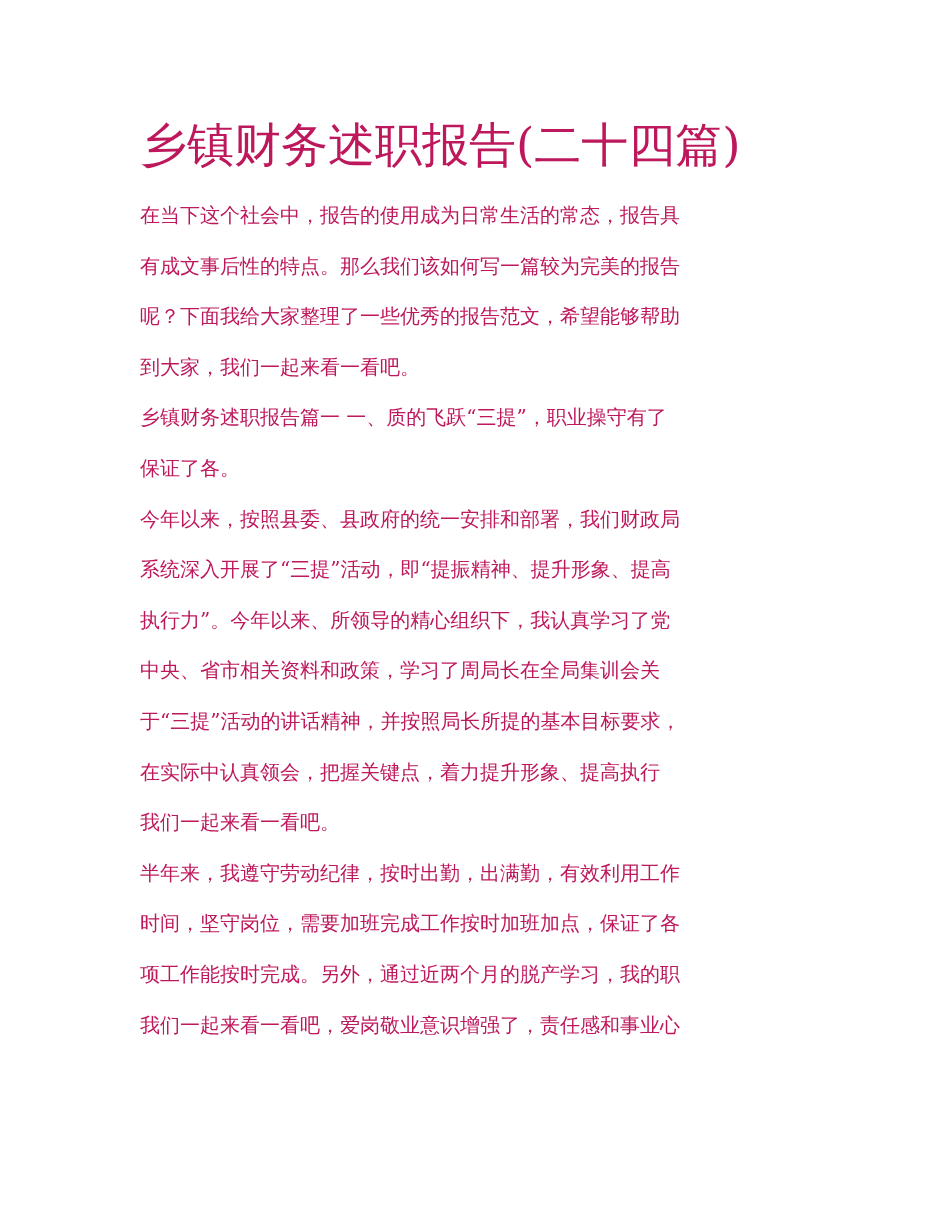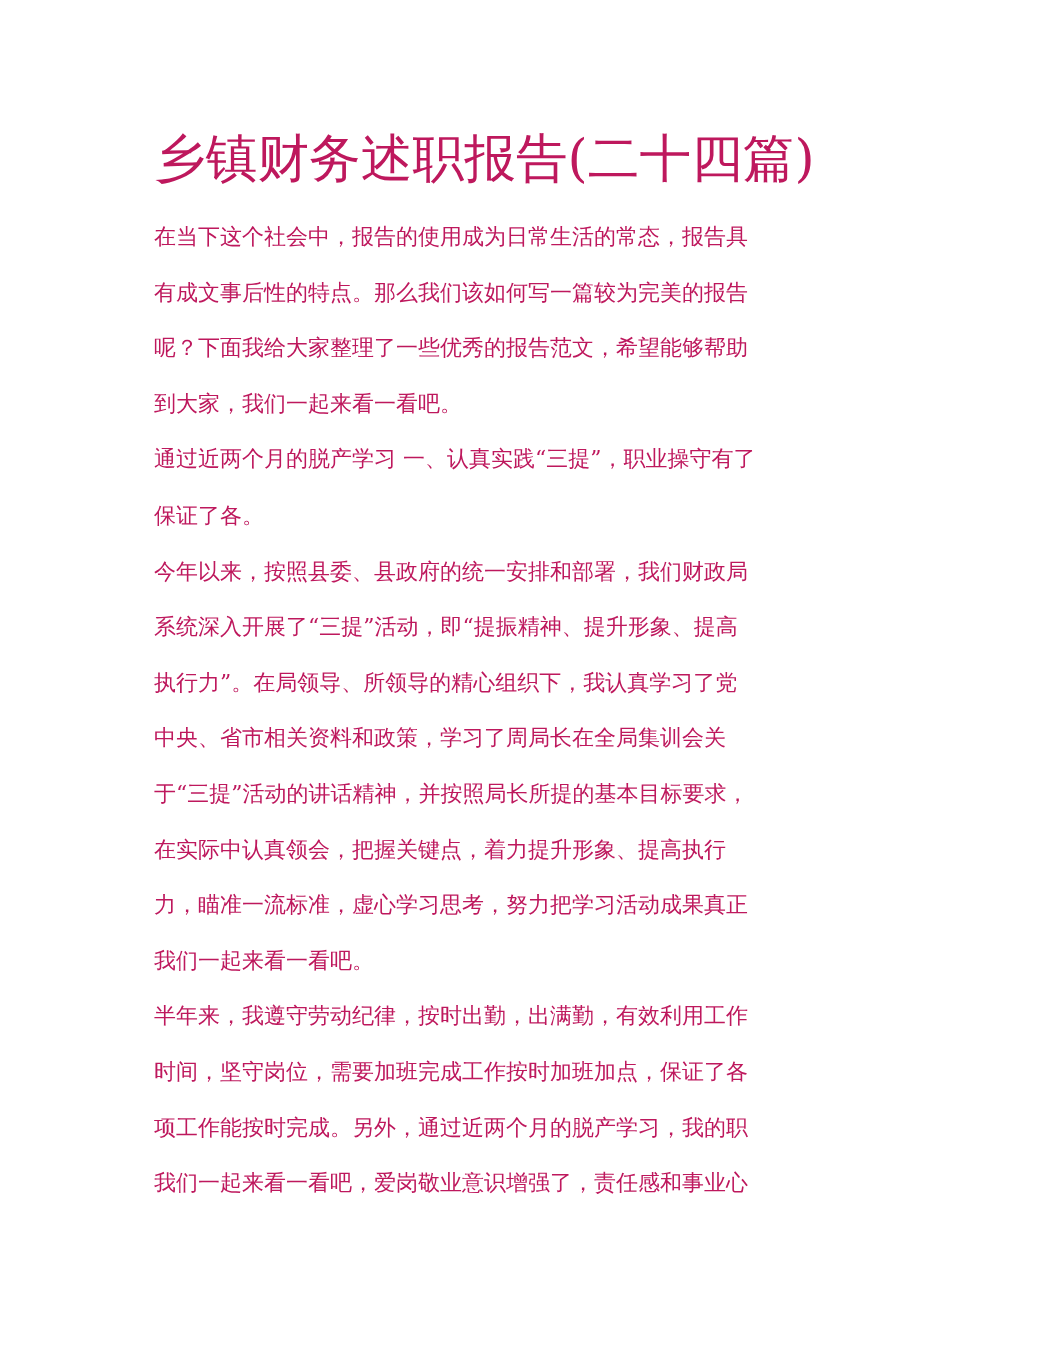--- a/index.html
+++ b/index.html
@@ -20,28 +20,27 @@
 </head>
 <body>
 
 <div class="page">
   <h1 class="title">乡镇财务述职报告(二十四篇)</h1>
   <div>
     <p class="line">在当下这个社会中，报告的使用成为日常生活的常态，报告具</p>
     <p class="line">有成文事后性的特点。那么我们该如何写一篇较为完美的报告</p>
     <p class="line">呢？下面我给大家整理了一些优秀的报告范文，希望能够帮助</p>
     <p class="line">到大家，我们一起来看一看吧。</p>
-    <p class="line">通过近两个月的脱产学习 一、认真实践“三提”，职业操守有了</p>
+    <p class="line">乡镇财务述职报告篇一 一、质的飞跃“三提”，职业操守有了</p>
     <p class="line">保证了各。</p>
     <p class="line">今年以来，按照县委、县政府的统一安排和部署，我们财政局</p>
     <p class="line">系统深入开展了“三提”活动，即“提振精神、提升形象、提高</p>
-    <p class="line">执行力”。在局领导、所领导的精心组织下，我认真学习了党</p>
+    <p class="line">执行力”。今年以来、所领导的精心组织下，我认真学习了党</p>
     <p class="line">中央、省市相关资料和政策，学习了周局长在全局集训会关</p>
     <p class="line">于“三提”活动的讲话精神，并按照局长所提的基本目标要求，</p>
     <p class="line">在实际中认真领会，把握关键点，着力提升形象、提高执行</p>
-    <p class="line">力，瞄准一流标准，虚心学习思考，努力把学习活动成果真正</p>
     <p class="line">我们一起来看一看吧。</p>
     <p class="line">半年来，我遵守劳动纪律，按时出勤，出满勤，有效利用工作</p>
     <p class="line">时间，坚守岗位，需要加班完成工作按时加班加点，保证了各</p>
     <p class="line">项工作能按时完成。另外，通过近两个月的脱产学习，我的职</p>
     <p class="line">我们一起来看一看吧，爱岗敬业意识增强了，责任感和事业心</p>
   </div>
 </div>
 
 </body></html>

